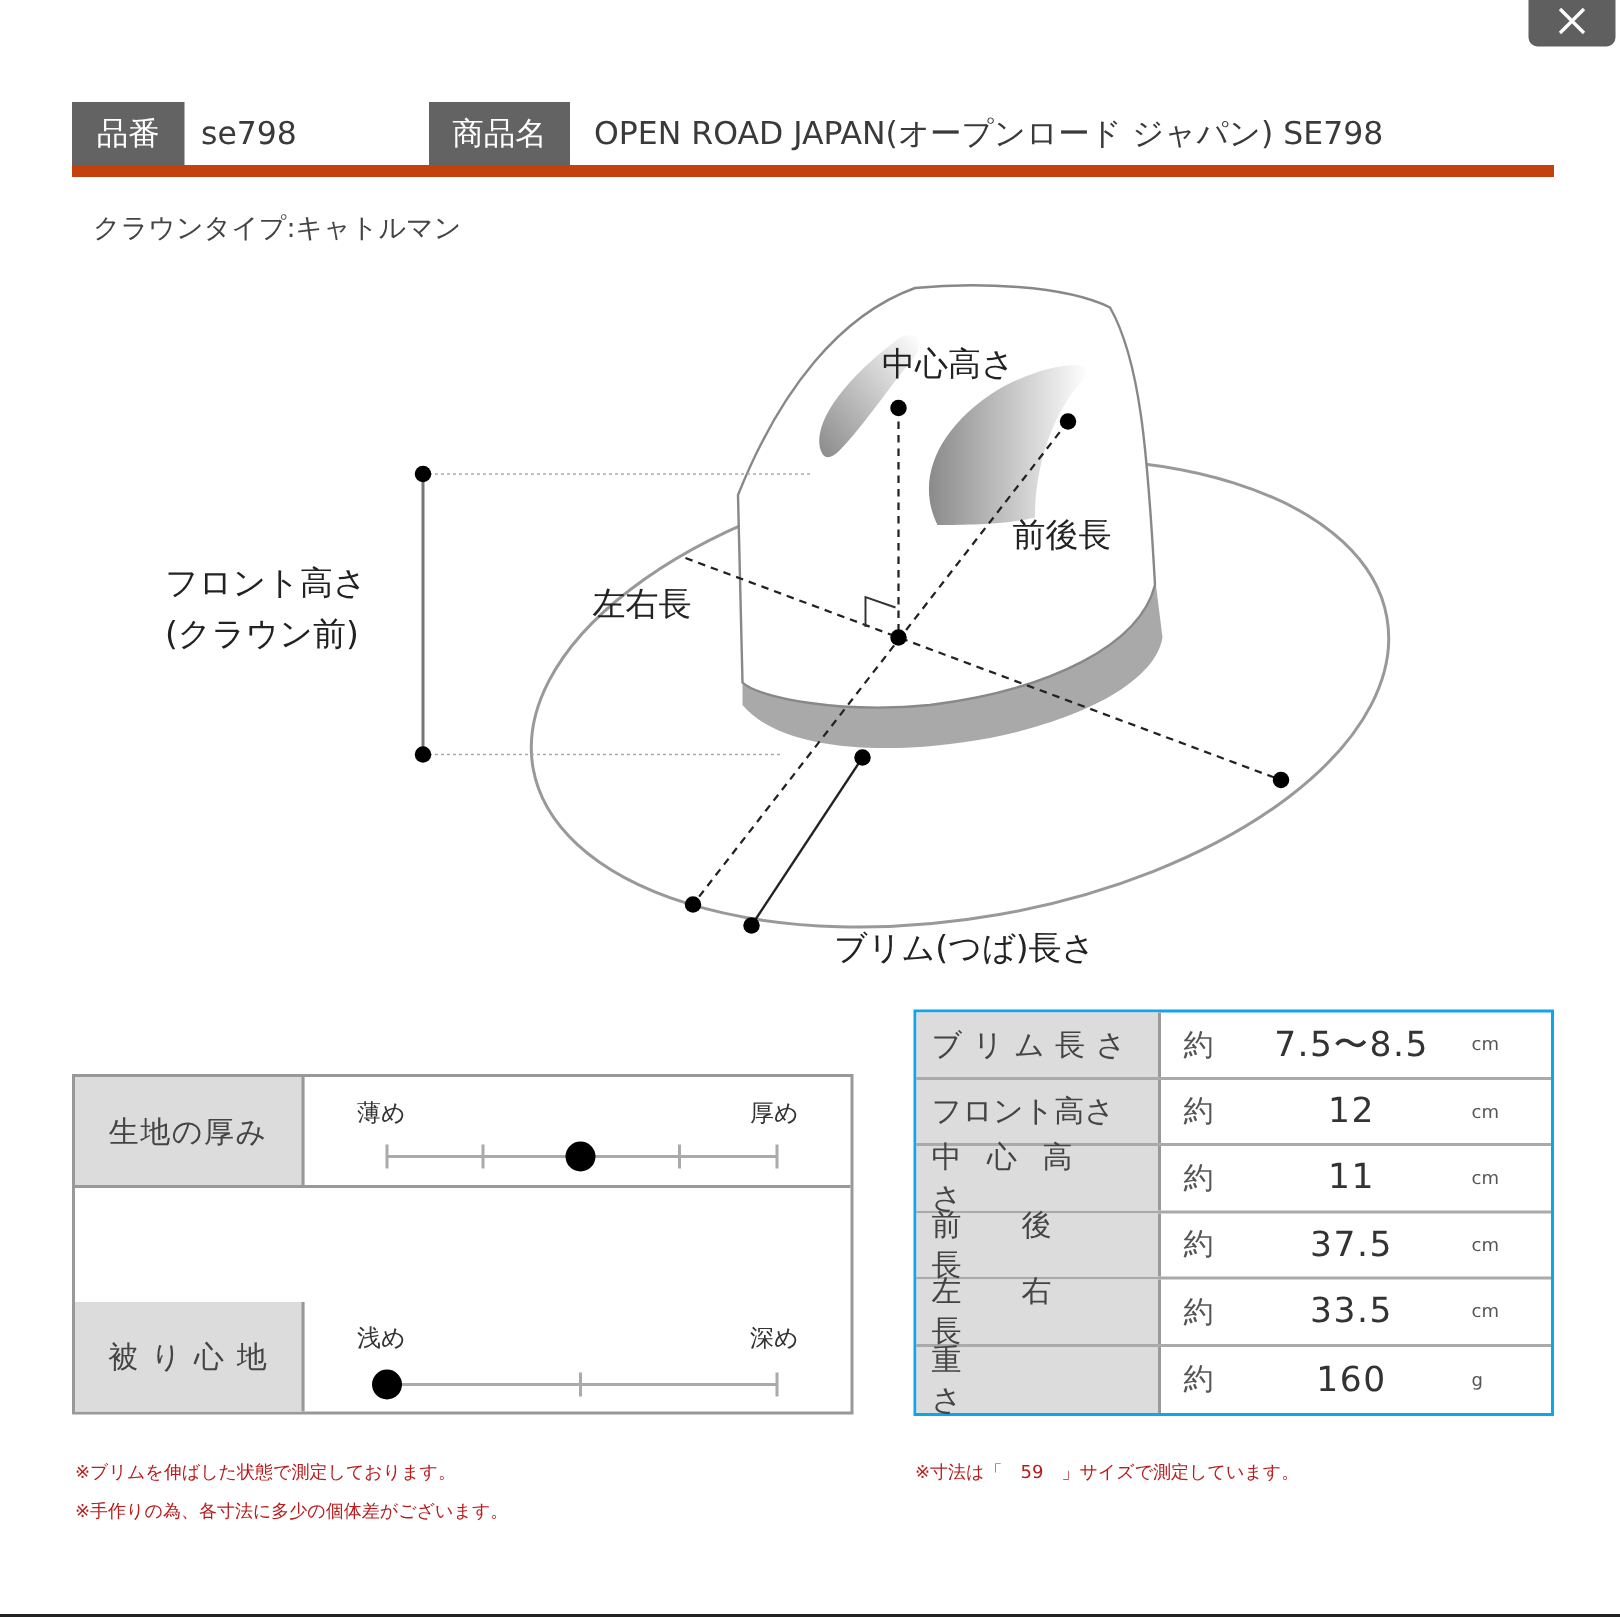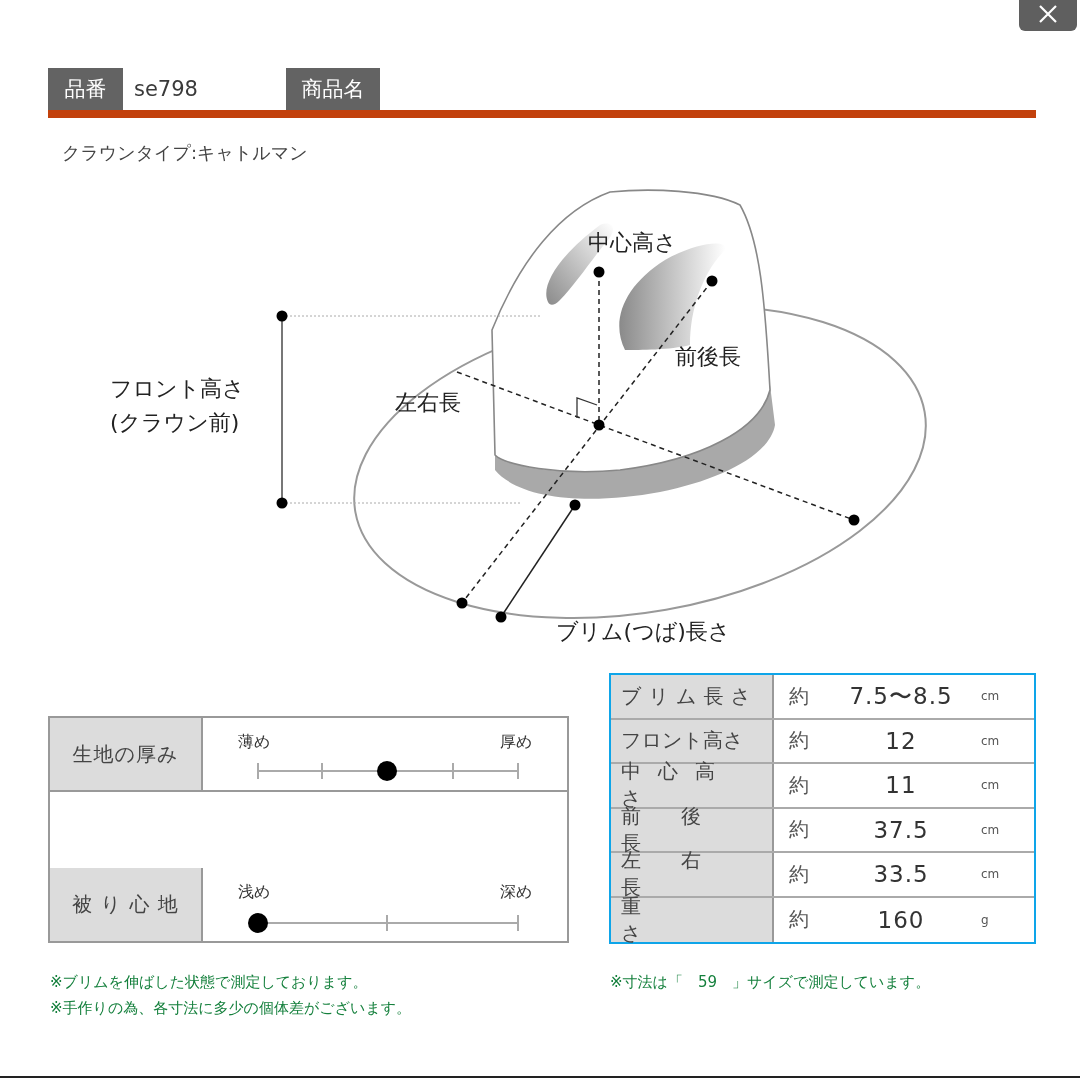--- a/index.html
+++ b/index.html
@@ -32,36 +32,37 @@
 
   .size-table { position:absolute; left:609px; top:673px; width:427px; height:271px; border:2px solid #0ea5e9; box-sizing:border-box; }
   .size-row { position:absolute; left:0; width:423px; height:44.5px; border-bottom:2px solid #aaa; box-sizing:border-box; }
   .size-row:last-child { border-bottom:none; }
   .size-head { position:absolute; left:0; top:0; width:163px; height:100%; background:#dcdcdc; border-right:2px solid #999;
                box-sizing:border-box; font-size:20px; color:#444; display:flex; align-items:center; padding:0 10px; }
   .size-about { position:absolute; left:178px; top:0; height:100%; display:flex; align-items:center; font-size:20px; color:#555; }
   .size-val { position:absolute; left:210px; width:160px; top:0; height:100%; display:flex; align-items:center; justify-content:center; font-size:23px; color:#333; letter-spacing:1px; }
   .size-unit { position:absolute; left:370px; top:0; height:100%; display:flex; align-items:center; font-size:12px; color:#555; }
 
-  .note { position:absolute; font-size:15px; color:#15803d; white-space:nowrap; }
+  .note { position:absolute; font-size:12px; color:#b91c1c; white-space:nowrap; }
   .bottom-bar { position:absolute; left:0; top:1076px; width:1080px; height:2px; background:#222; }
 </style>
 </head>
 <body>
 
 <div class="close-btn">
   <svg viewBox="0 0 22 22">
     <path d="M3 3 L19 19 M19 3 L3 19" stroke="#fff" stroke-width="2.2" fill="none"></path>
   </svg>
 </div>
 
 <div class="header">
   <div class="hlabel" style="left:0;width:75px;">品番</div>
   <div class="hvalue" style="left:86px;">se798</div>
   <div class="hlabel" style="left:238px;width:94px;">商品名</div>
+  <div class="hvalue" style="left:348px;">OPEN ROAD JAPAN(オープンロード ジャパン) SE798</div>
 </div>
 
 <div class="specs">
   <div>クラウンタイプ:キャトルマン</div>
 </div>
 
 <div class="diagram">
   <svg width="1080" height="680" viewBox="0 0 1080 680">
     <defs>
       <linearGradient id="g1" x1="0" y1="1" x2="1" y2="0">

